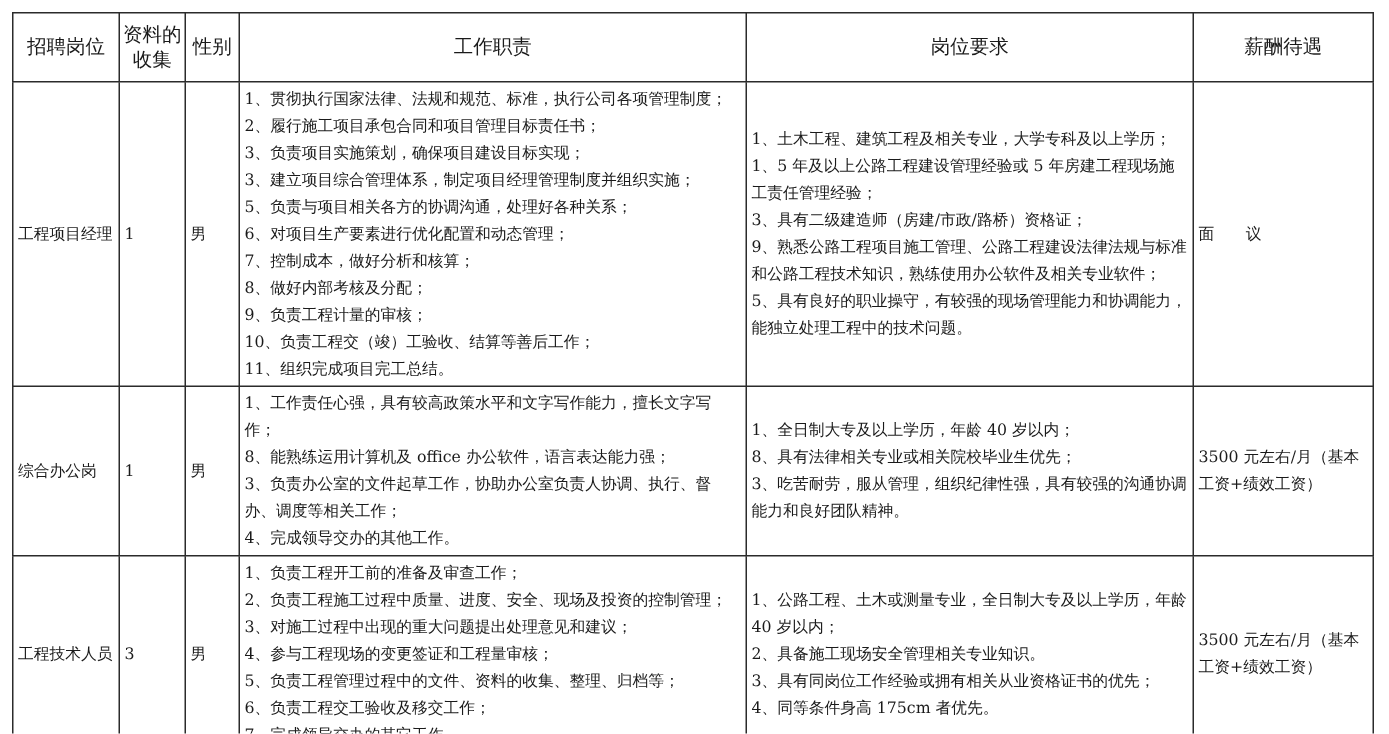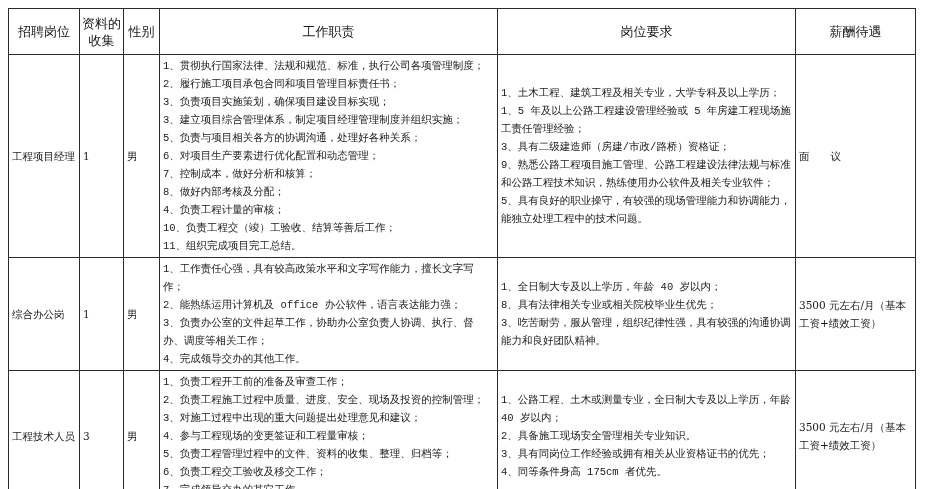--- a/index.html
+++ b/index.html
@@ -27,21 +27,21 @@
     padding:0 2px;
     text-align:center;
   }
   td{
     font-size:10.5px;
     line-height:18px;
     padding:2px 3px;
   }
   td.cell-center{text-align:left;}
   td.cell-left{text-align:left;}
-  td.cell-left div{text-align:left;font-family:Liberation Mono, monospace;}
+  td.cell-left div{text-align:left;}
   col.c-position{width:71px;}
   col.c-count{width:44px;}
   col.c-gender{width:36px;}
   col.c-duties{width:338px;}
   col.c-req{width:298px;}
   col.c-salary{width:120px;}
 </style>
 </head>
 <body>
 
@@ -77,21 +77,21 @@
         </td>
         <td class="cell-left">
           <div>1、贯彻执行国家法律、法规和规范、标准，执行公司各项管理制度；</div>
           <div>2、履行施工项目承包合同和项目管理目标责任书；</div>
           <div>3、负责项目实施策划，确保项目建设目标实现；</div>
           <div>3、建立项目综合管理体系，制定项目经理管理制度并组织实施；</div>
           <div>5、负责与项目相关各方的协调沟通，处理好各种关系；</div>
           <div>6、对项目生产要素进行优化配置和动态管理；</div>
           <div>7、控制成本，做好分析和核算；</div>
           <div>8、做好内部考核及分配；</div>
-          <div>4、负责工程计量的审核；</div>
+          <div>9、负责工程计量的审核；</div>
           <div>10、负责工程交（竣）工验收、结算等善后工作；</div>
           <div>11、组织完成项目完工总结。</div>
         </td>
         <td class="cell-left">
           <div>1、土木工程、建筑工程及相关专业，大学专科及以上学历；</div>
           <div>1、5 年及以上公路工程建设管理经验或 5 年房建工程现场施工责任管理经验；</div>
           <div>3、具有二级建造师（房建/市政/路桥）资格证；</div>
           <div>9、熟悉公路工程项目施工管理、公路工程建设法律法规与标准和公路工程技术知识，熟练使用办公软件及相关专业软件；</div>
           <div>5、具有良好的职业操守，有较强的现场管理能力和协调能力，能独立处理工程中的技术问题。</div>
         </td>
@@ -104,21 +104,21 @@
           <div>综合办公岗</div>
         </td>
         <td class="cell-center">
           <div>1</div>
         </td>
         <td class="cell-center">
           <div>男</div>
         </td>
         <td class="cell-left">
           <div>1、工作责任心强，具有较高政策水平和文字写作能力，擅长文字写作；</div>
-          <div>2、能熟练运用计算机及 office 办公软件，语言表达能力强；</div>
+          <div>8、能熟练运用计算机及 office 办公软件，语言表达能力强；</div>
           <div>3、负责办公室的文件起草工作，协助办公室负责人协调、执行、督办、调度等相关工作；</div>
           <div>4、完成领导交办的其他工作。</div>
         </td>
         <td class="cell-left">
           <div>1、全日制大专及以上学历，年龄 40 岁以内；</div>
           <div>8、具有法律相关专业或相关院校毕业生优先；</div>
           <div>3、吃苦耐劳，服从管理，组织纪律性强，具有较强的沟通协调能力和良好团队精神。</div>
         </td>
         <td class="cell-center">
           <div>3500 元左右/月（基本工资+绩效工资）</div>

